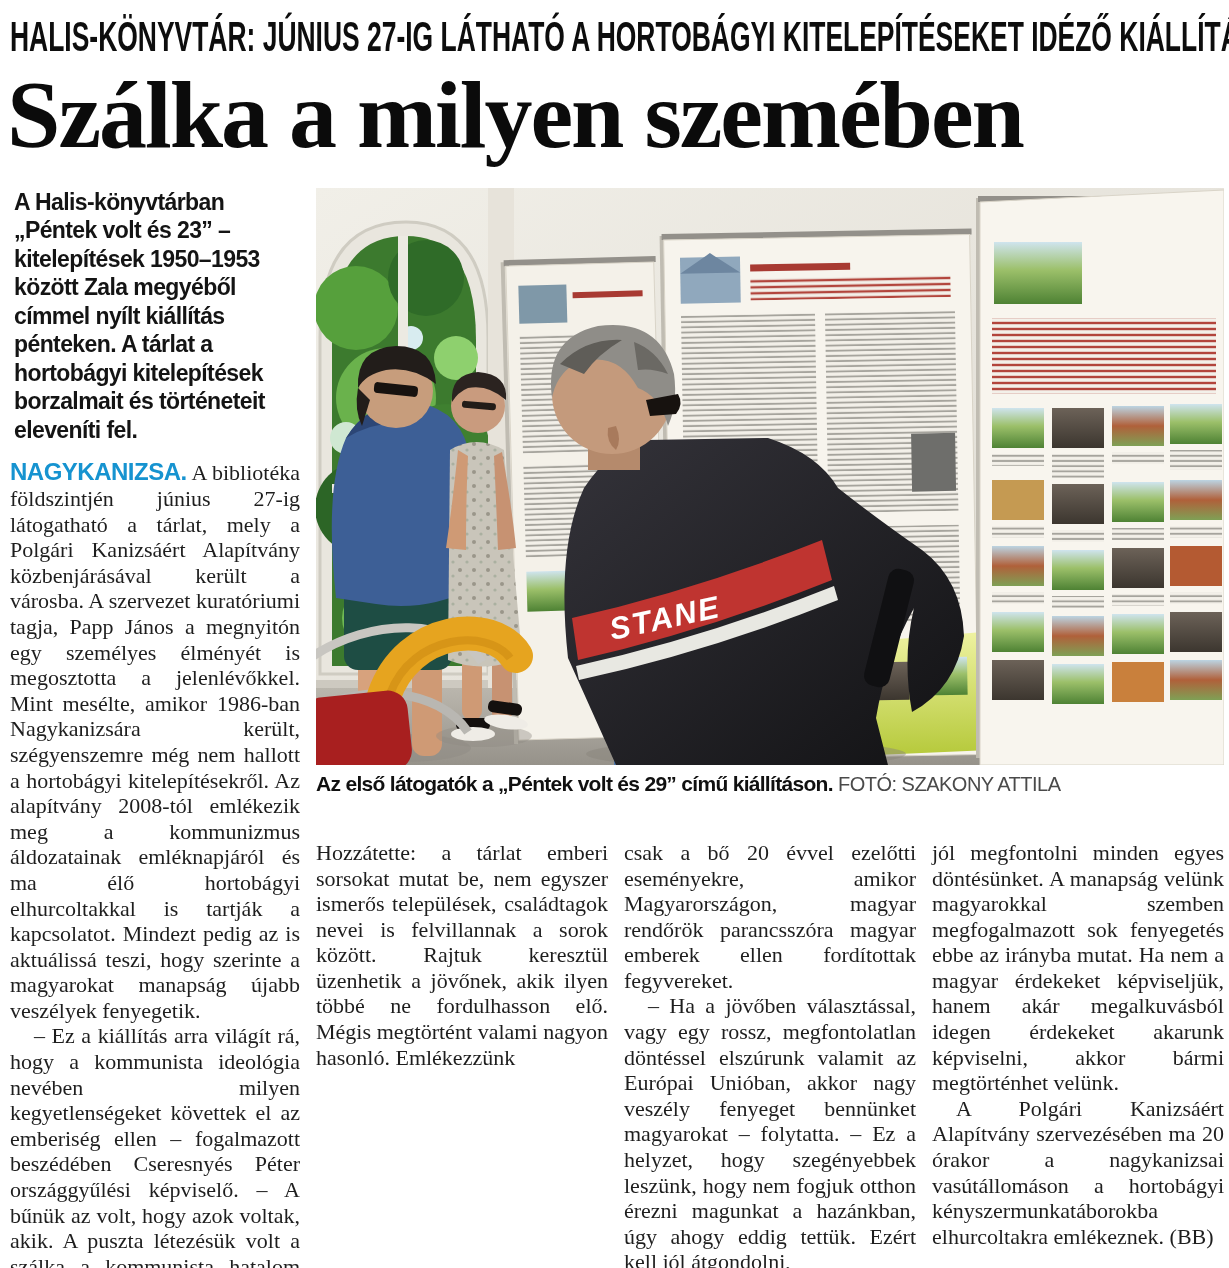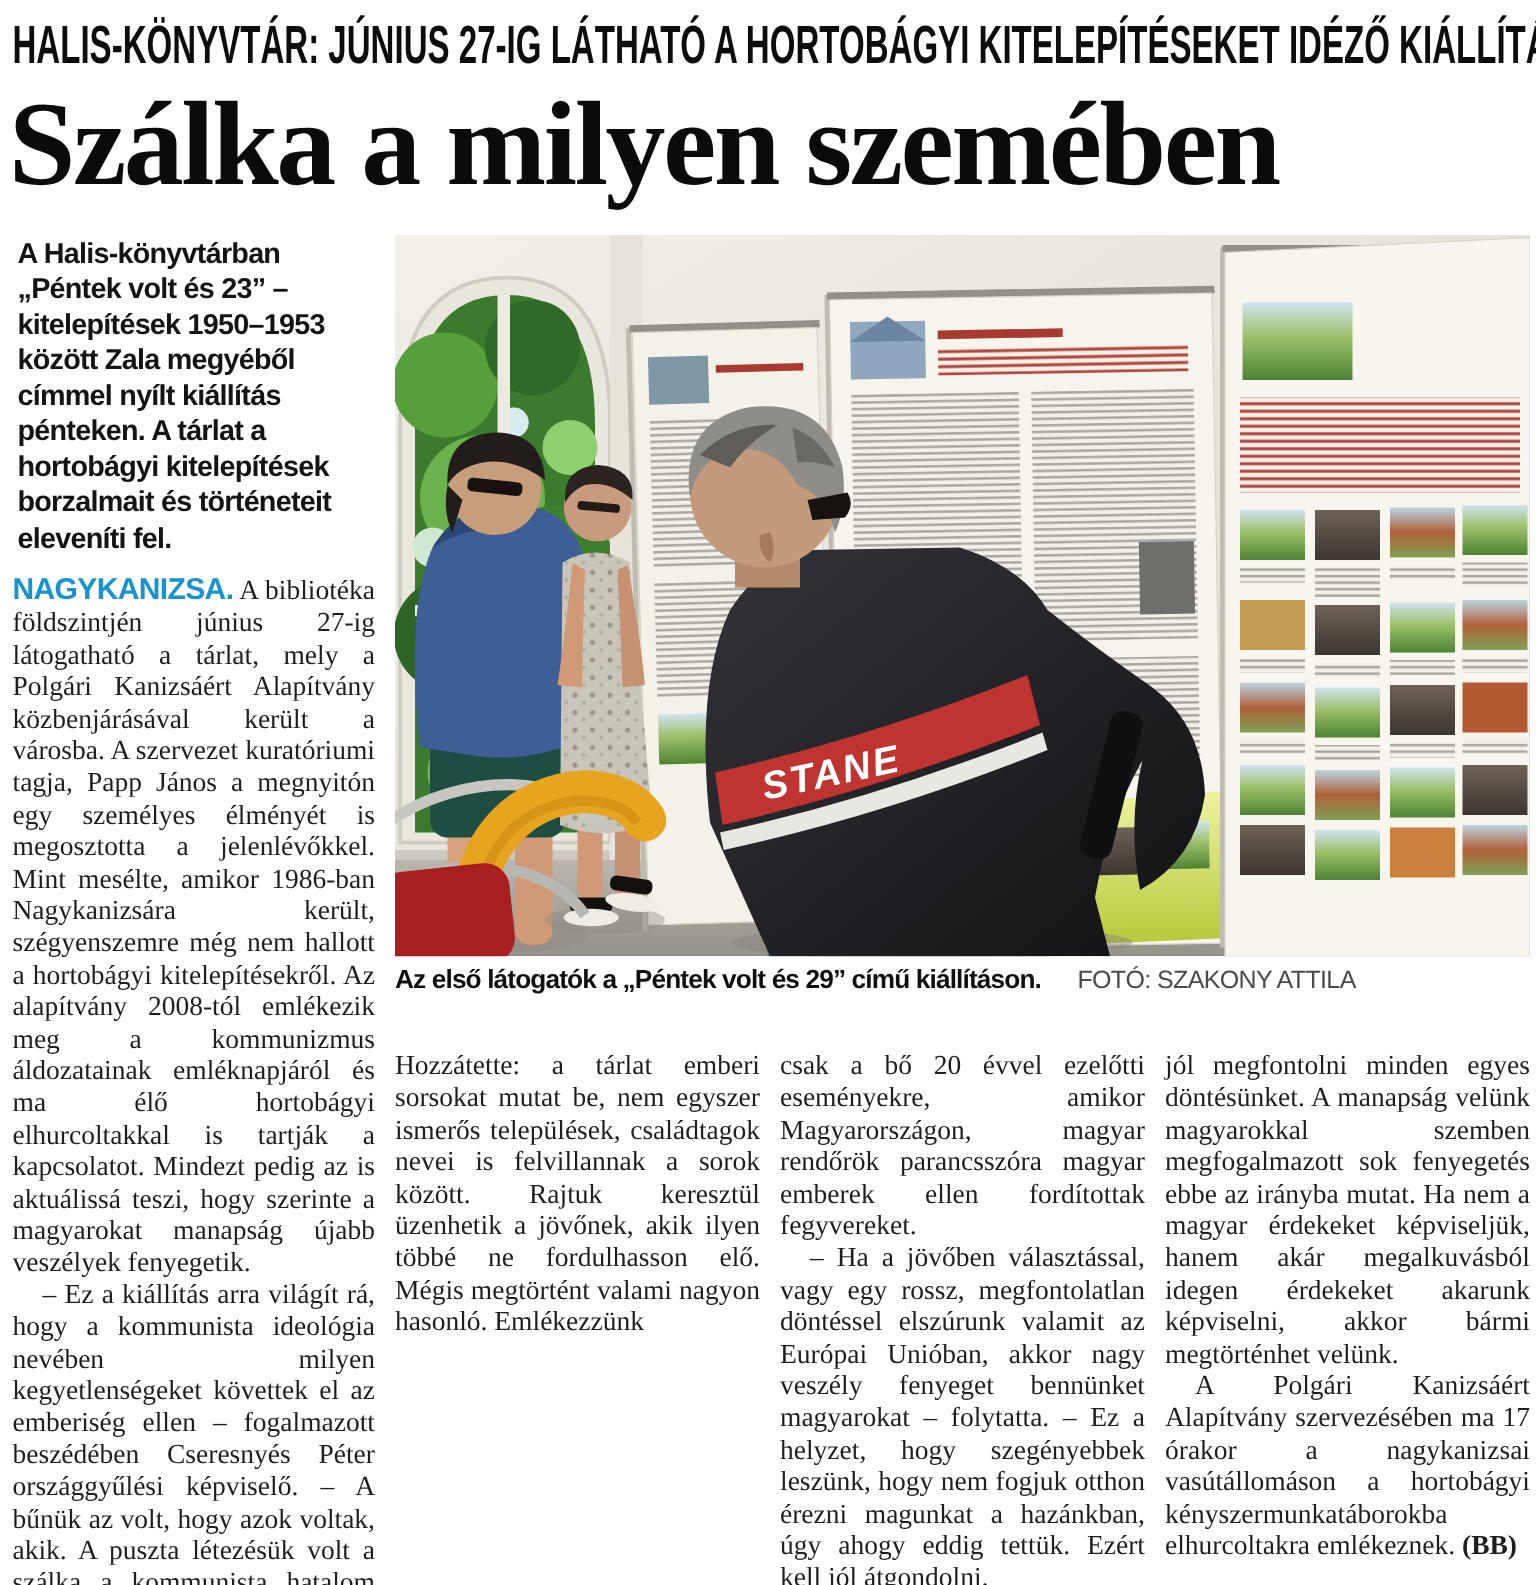--- a/index.html
+++ b/index.html
@@ -37,24 +37,24 @@
 
   .bodytext p{margin:0;font-size:22px;line-height:25.6px;
               text-align:justify;color:#1e1e1e;}
   .bodytext p + p{text-indent:24px;}
   .dateline{font-family:"Liberation Sans",sans-serif;font-weight:700;
             font-size:24px;letter-spacing:-0.5px;}
 
   .caption{margin-top:7px;font-family:"Liberation Sans",sans-serif;
            white-space:nowrap;}
   .caption-text{font-weight:700;font-size:21px;letter-spacing:-0.7px;color:#101010;}
-  .caption-credit{font-weight:400;font-size:20px;letter-spacing:-0.5px;color:#4a4a4a;margin-left:24px;}
+  .caption-credit{font-weight:400;font-size:20px;letter-spacing:-0.5px;color:#4a4a4a;}
 
   .photo-frame{width:908px;height:577px;line-height:0;}
-  b{font-weight:700;margin-top:12px;}
+  b{font-weight:400;margin-top:12px;}
 </style>
 </head>
 <body>
 
 <div class="page">
 
   <div class="kicker-wrap">
     <span class="kicker">HALIS-KÖNYVTÁR: JÚNIUS 27-IG LÁTHATÓ A HORTOBÁGYI KITELEPÍTÉSEKET IDÉZŐ KIÁLLÍTÁS</span>
   </div>
 
@@ -291,17 +291,17 @@
       <p>Hozzátette: a tárlat emberi sorsokat mutat be, nem egyszer ismerős települések, családtagok nevei is felvillannak a sorok között. Rajtuk keresztül üzenhetik a jövőnek, akik ilyen többé ne fordulhasson elő. Mégis megtörtént valami nagyon hasonló. Emlékezzünk</p>
     </div>
 
     <div class="col3 bodytext">
       <p>csak a bő 20 évvel ezelőtti eseményekre, amikor Magyarországon, magyar rendőrök parancsszóra magyar emberek ellen fordítottak fegyvereket.</p>
       <p>– Ha a jövőben választással, vagy egy rossz, megfontolatlan döntéssel elszúrunk valamit az Európai Unióban, akkor nagy veszély fenyeget bennünket magyarokat – folytatta. – Ez a helyzet, hogy szegényebbek leszünk, hogy nem fogjuk otthon érezni magunkat a hazánkban, úgy ahogy eddig tettük. Ezért kell jól átgondolni,</p>
     </div>
 
     <div class="col4 bodytext">
       <p>jól megfontolni minden egyes döntésünket. A manapság velünk magyarokkal szemben megfogalmazott sok fenyegetés ebbe az irányba mutat. Ha nem a magyar érdekeket képviseljük, hanem akár megalkuvásból idegen érdekeket akarunk képviselni, akkor bármi megtörténhet velünk.</p>
-      <p><span>A Polgári Kanizsáért Alapítvány szervezésében ma 17 órakor a nagykanizsai vasútállomáson a hortobágyi kényszermunkatáborokba elhurcoltakra emlékeznek. </span><b>(BB)</b></p>
+      <p><span>A Polgári Kanizsáért Alapítvány szervezésében ma 20 órakor a nagykanizsai vasútállomáson a hortobágyi kényszermunkatáborokba elhurcoltakra emlékeznek. </span><b>(BB)</b></p>
     </div>
 
   </div>
 </div>
 
 </body></html>

